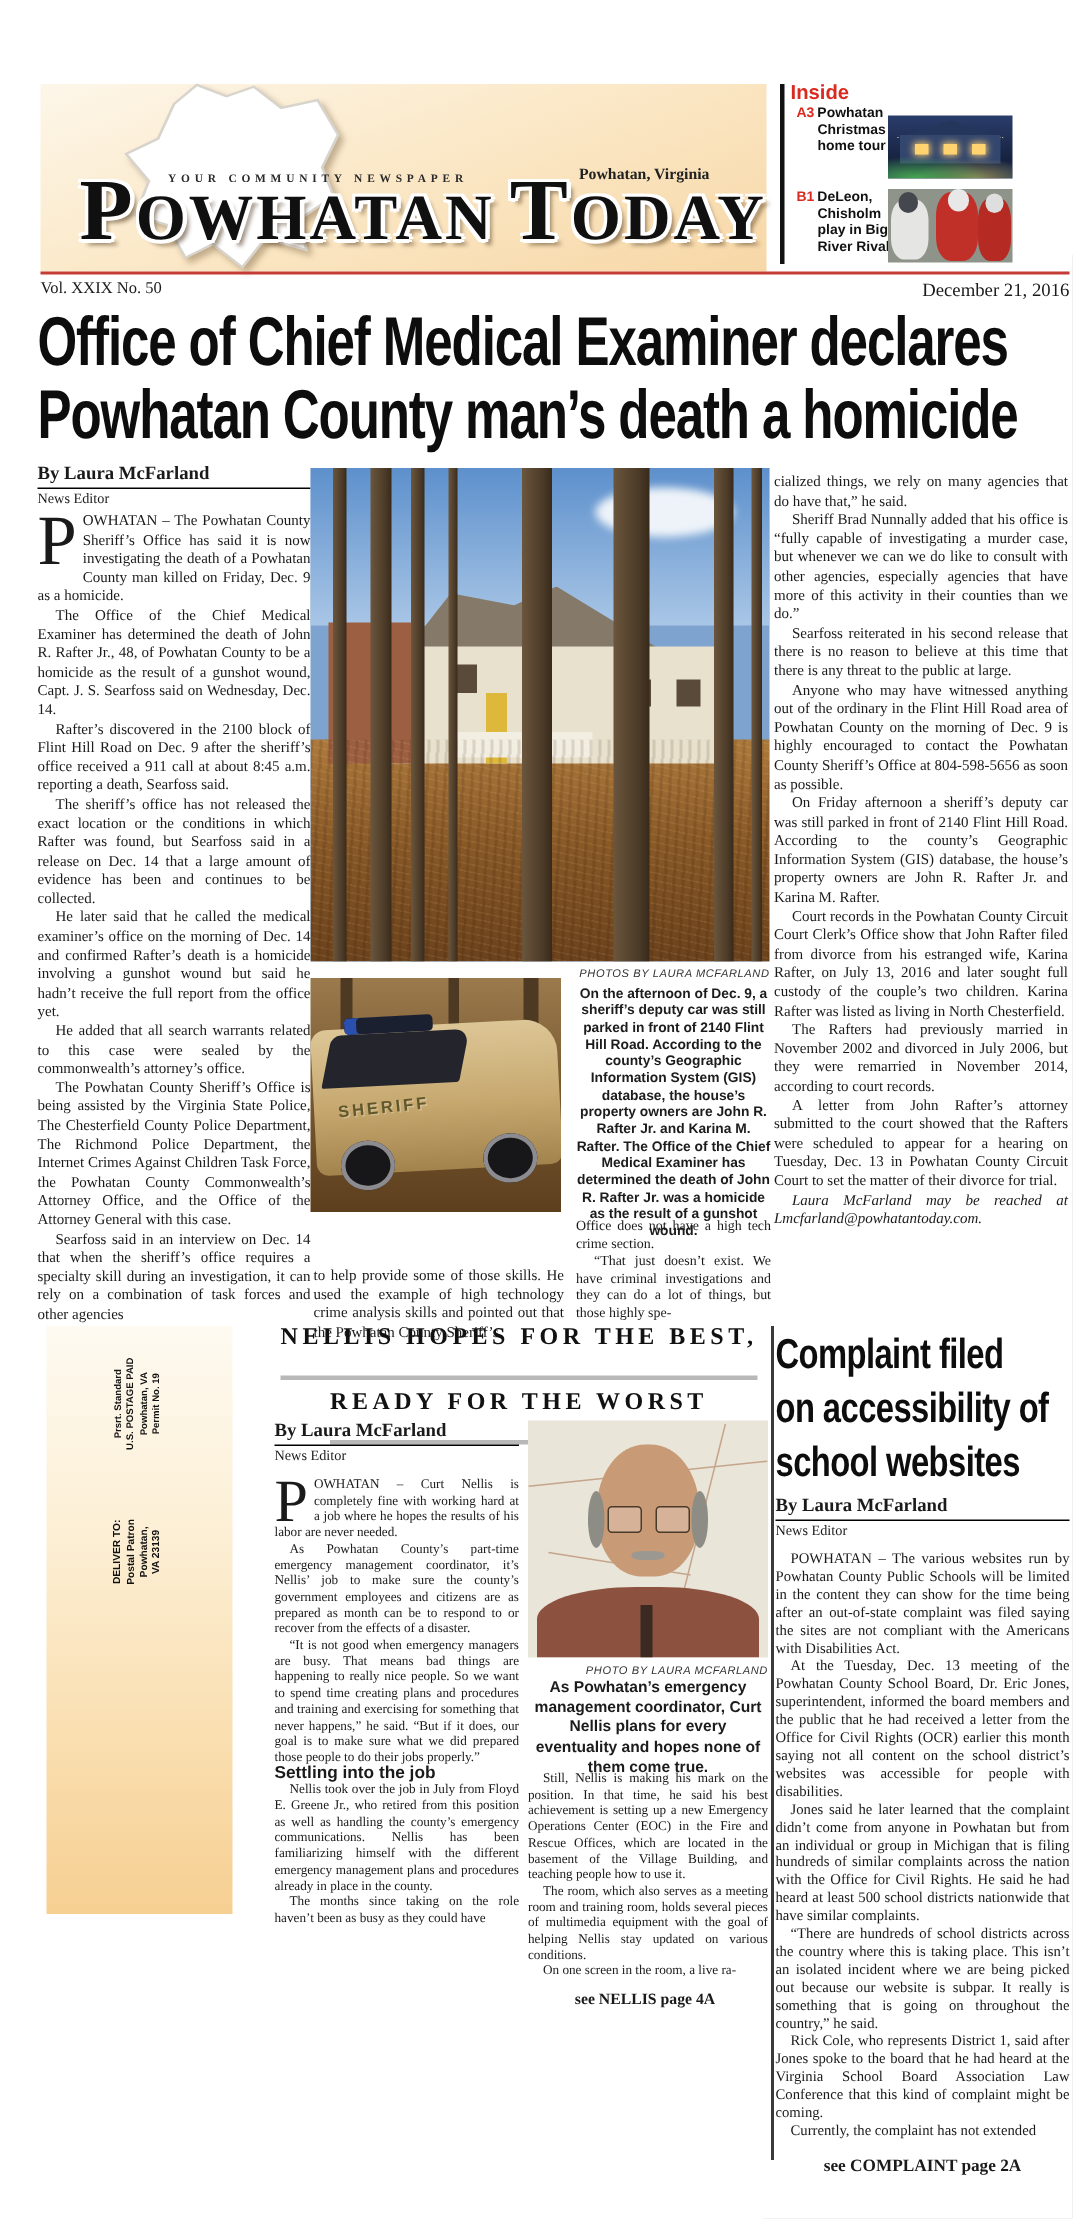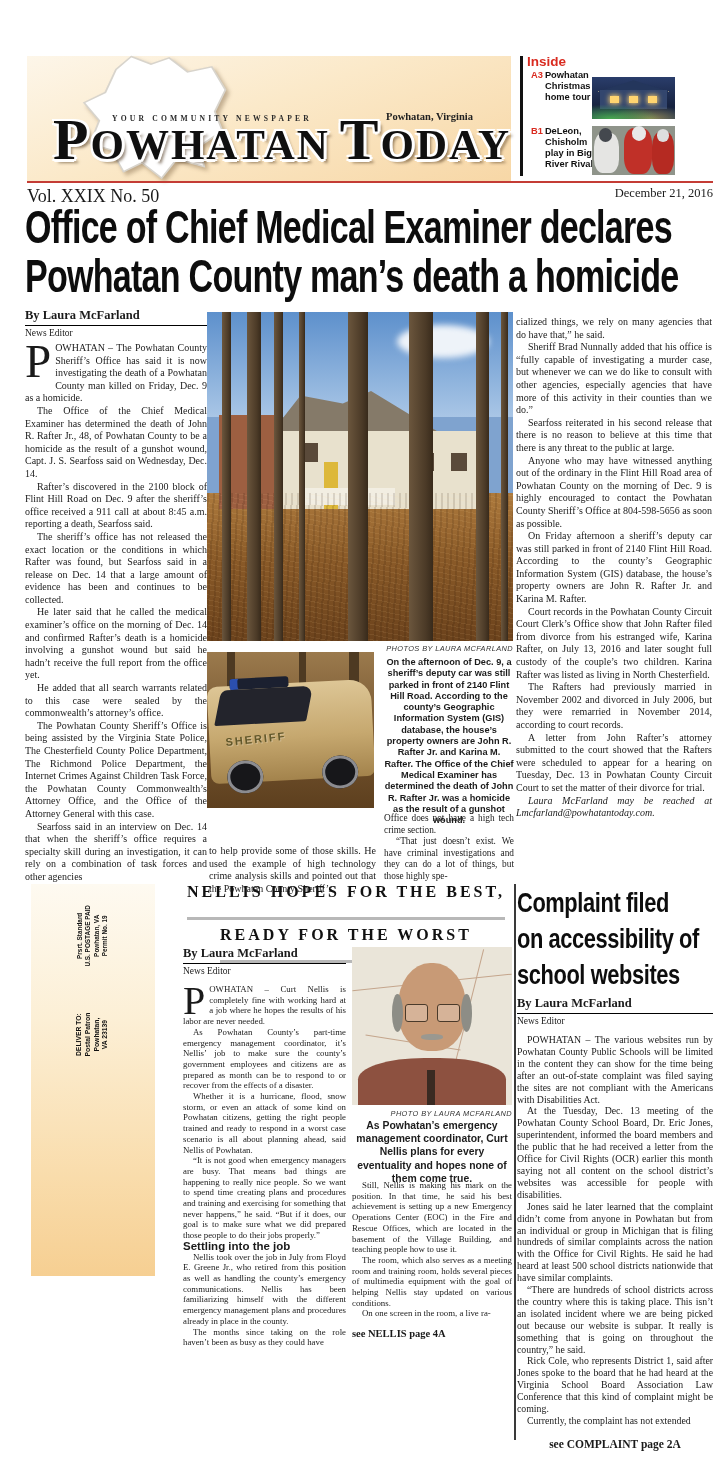--- a/index.html
+++ b/index.html
@@ -26,21 +26,21 @@
   .mast-loc{left:386px;top:111px;font-size:10.5px;font-weight:bold;color:#222;}
   .inside-rule{left:520px;top:56px;width:3px;height:120px;background:#111;}
   .inside-title{left:527px;top:54px;font-family:"Liberation Sans",sans-serif;
                 font-weight:bold;font-size:13.5px;color:#d92b20;}
   .inside-item{font-family:"Liberation Sans",sans-serif;font-weight:bold;
                font-size:9.3px;line-height:11px;color:#111;width:60px;padding-left:14px;}
   .inside-item .pg{color:#d92b20;margin-left:-14px;padding-right:2px;}
   .item1{left:531px;top:70px;}
   .item2{left:531px;top:126px;}
   .red-rule{left:27px;top:181px;width:686px;height:2px;background:#c43c35;}
-  .vol{left:27px;top:186px;font-size:18px;}
+  .vol{left:27px;top:186px;font-size:11px;}
   .issue-date{left:413px;top:186px;width:300px;text-align:right;font-size:12.5px;}
 
   
   .main-headline{left:25px;top:203px;width:900px;
                  font-family:"Liberation Sans",sans-serif;font-weight:bold;
                  font-size:46px;line-height:49px;letter-spacing:-1px;color:#0d0d0d;
                  transform:scaleX(0.74);transform-origin:left top;}
   .byline .byline-name{font-weight:bold;font-size:12.5px;border-bottom:1.5px solid #000;
                        padding-bottom:2px;margin-bottom:2px;}
   .byline .byline-title{font-size:9.5px;}
@@ -155,21 +155,21 @@
   .bottom-text p.noindent{text-indent:0;}
   .nellis-col1{left:183px;top:984px;width:163px;}
   .nellis-col1 .dropcap{font-size:40px;line-height:31px;}
   .subhead{font-family:"Liberation Sans",sans-serif;font-weight:bold;font-size:11.5px;
            margin:9px 0 5px 0;text-indent:0 !important;text-align:left;}
   .credit-nellis{left:352px;top:1109px;width:160px;}
   .caption-nellis{left:352px;top:1119px;width:160px;font-size:10.4px;line-height:13.2px;}
   .nellis-col2{left:352px;top:1180px;width:160px;}
   .jump{font-family:"Liberation Serif",serif;font-weight:bold;font-size:10.5px;
         text-indent:0 !important;}
-  .jump-nellis{text-align:left;padding-right:4px;margin-top:10px !important;}
+  .jump-nellis{text-align:center;padding-right:4px;margin-top:10px !important;}
 
   .complaint-headline{left:517px;top:885px;width:250px;
                       font-family:"Liberation Sans",sans-serif;font-weight:bold;
                       font-size:28px;line-height:36px;letter-spacing:-0.5px;color:#0d0d0d;
                       transform:scaleX(0.78);transform-origin:left top;}
   .byline-complaint{left:517px;top:996px;width:196px;}
   .complaint-col{left:517px;top:1034px;width:196px;font-size:9.8px;line-height:11.9px;}
   .jump-complaint{text-align:center;margin-top:12px !important;font-size:11.5px;}
 </style>
 </head>
@@ -315,21 +315,20 @@
   </div>
 
   <div class="abs byline byline-nellis">
     <div class="byline-name">By Laura McFarland</div>
     <div class="byline-title">News Editor</div>
   </div>
 
   <div class="abs bottom-text nellis-col1">
     <p class="noindent"><span class="dropcap">P</span><span>OWHATAN – Curt Nellis is completely fine with working hard at a job where he hopes the results of his labor are never needed.</span></p>
     <p>As Powhatan County’s part-time emergency management coordinator, it’s Nellis’ job to make sure the county’s government employees and citizens are as prepared as month can be to respond to or recover from the effects of a disaster.</p>
-    <p>Whether it is a hurricane, flood, snow storm, or even an attack of some kind on Powhatan citizens, getting the right people trained and ready to respond in a worst case scenario is all about planning ahead, said Nellis of Powhatan.</p>
     <p>“It is not good when emergency managers are busy. That means bad things are happening to really nice people. So we want to spend time creating plans and procedures and training and exercising for something that never happens,” he said. “But if it does, our goal is to make sure what we did prepared those people to do their jobs properly.”</p>
     <p class="subhead">Settling into the job</p>
     <p>Nellis took over the job in July from Floyd E. Greene Jr., who retired from this position as well as handling the county’s emergency communications. Nellis has been familiarizing himself with the different emergency management plans and procedures already in place in the county.</p>
     <p>The months since taking on the role haven’t been as busy as they could have</p>
   </div>
 
   <div class="abs photo photo-nellis">
     <div class="nl-mapline" style="left:0;top:22%;width:100%;height:1px;transform:rotate(-6deg);"></div>
     <div class="nl-mapline" style="left:70%;top:0;width:1px;height:100%;transform:rotate(14deg);"></div>
     <div class="nl-mapline" style="left:8%;top:60%;width:60%;height:1px;transform:rotate(9deg);"></div>

